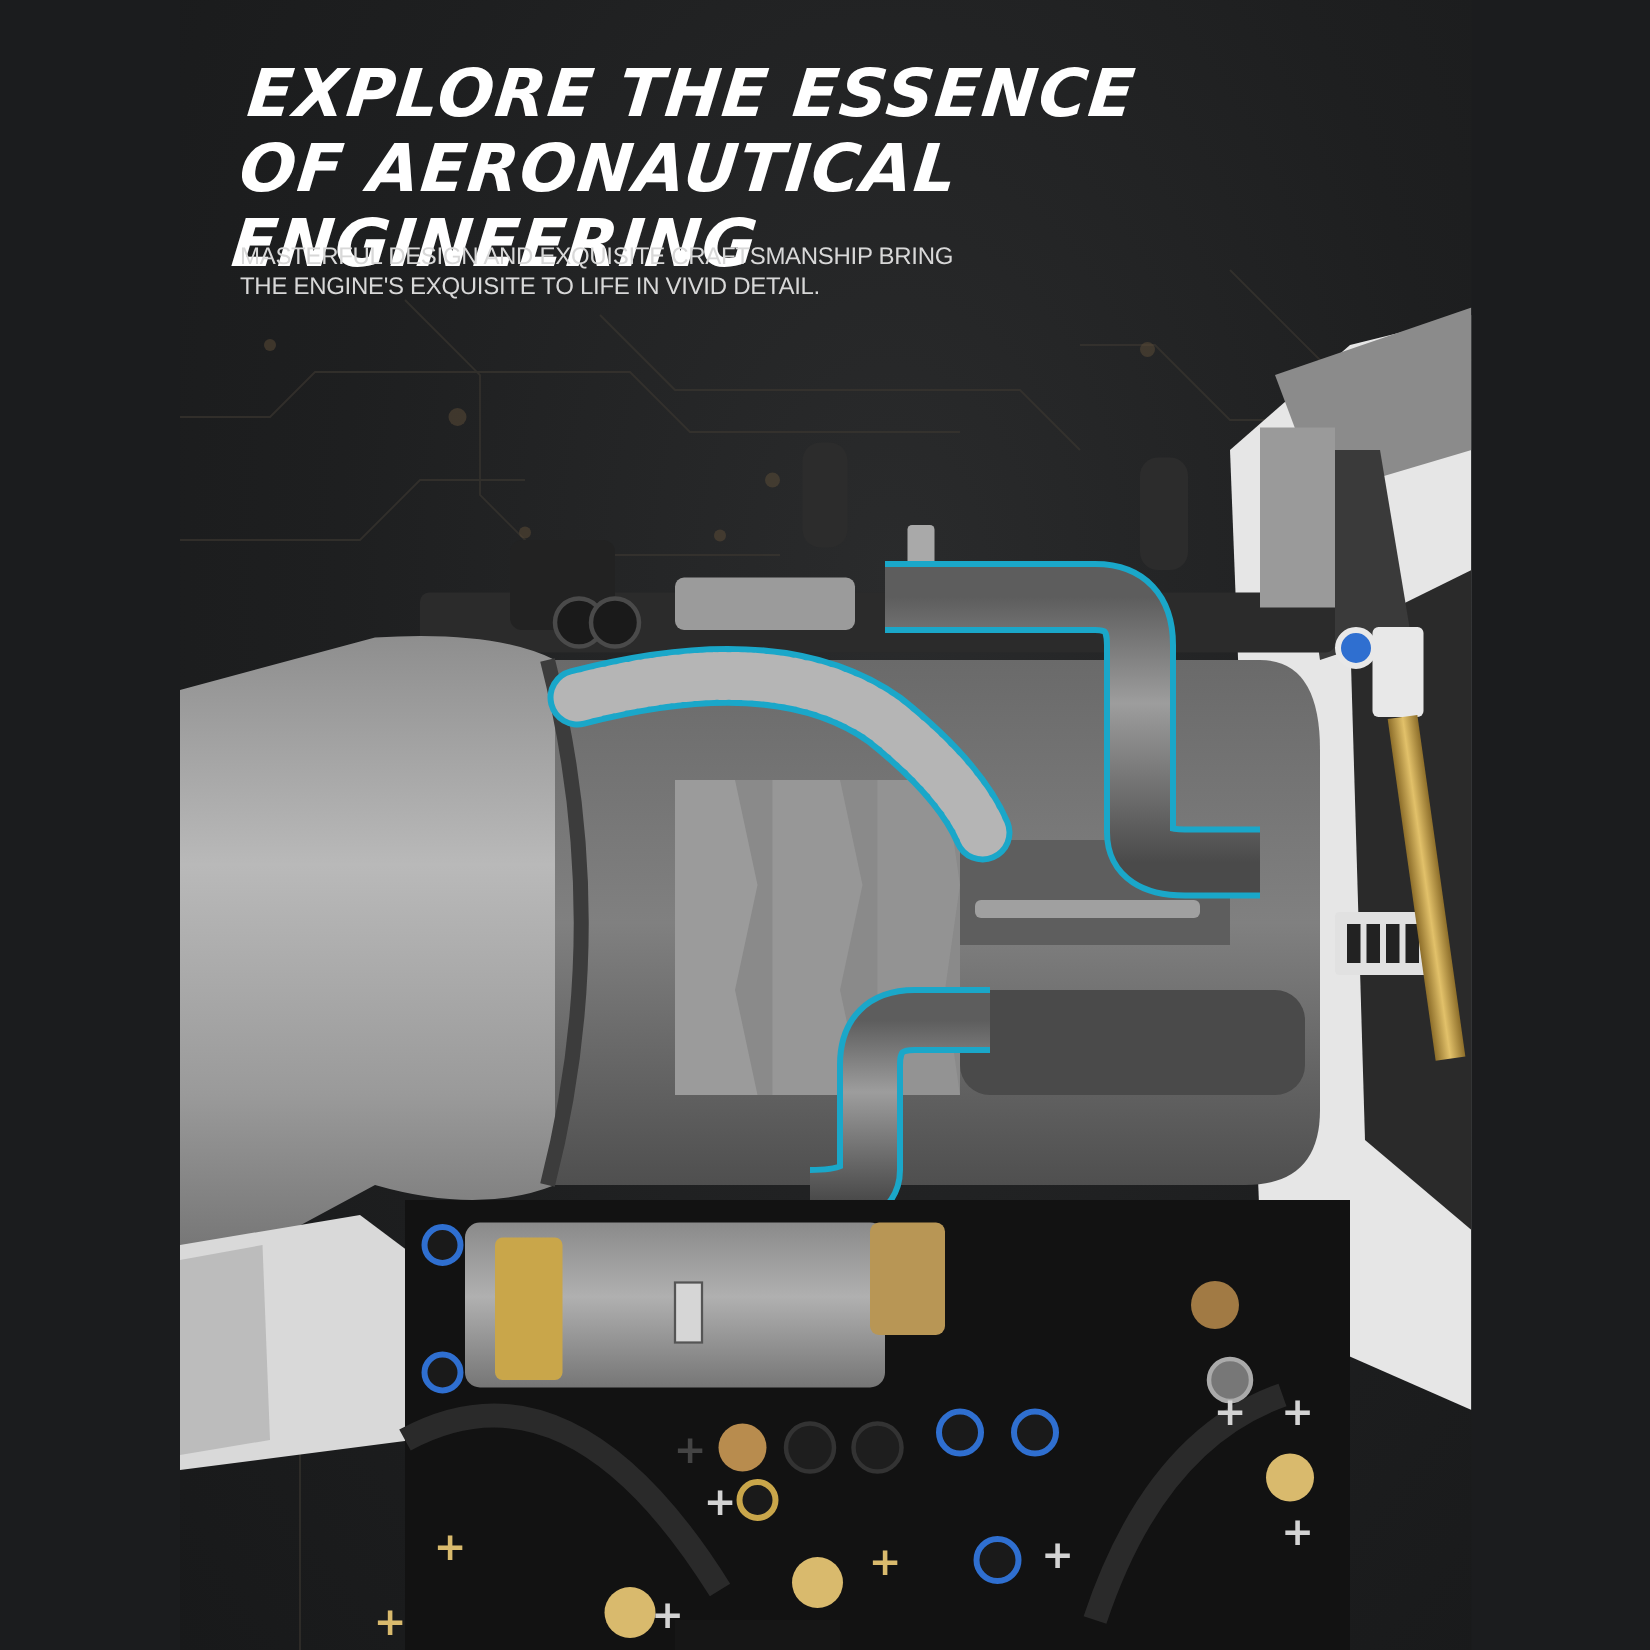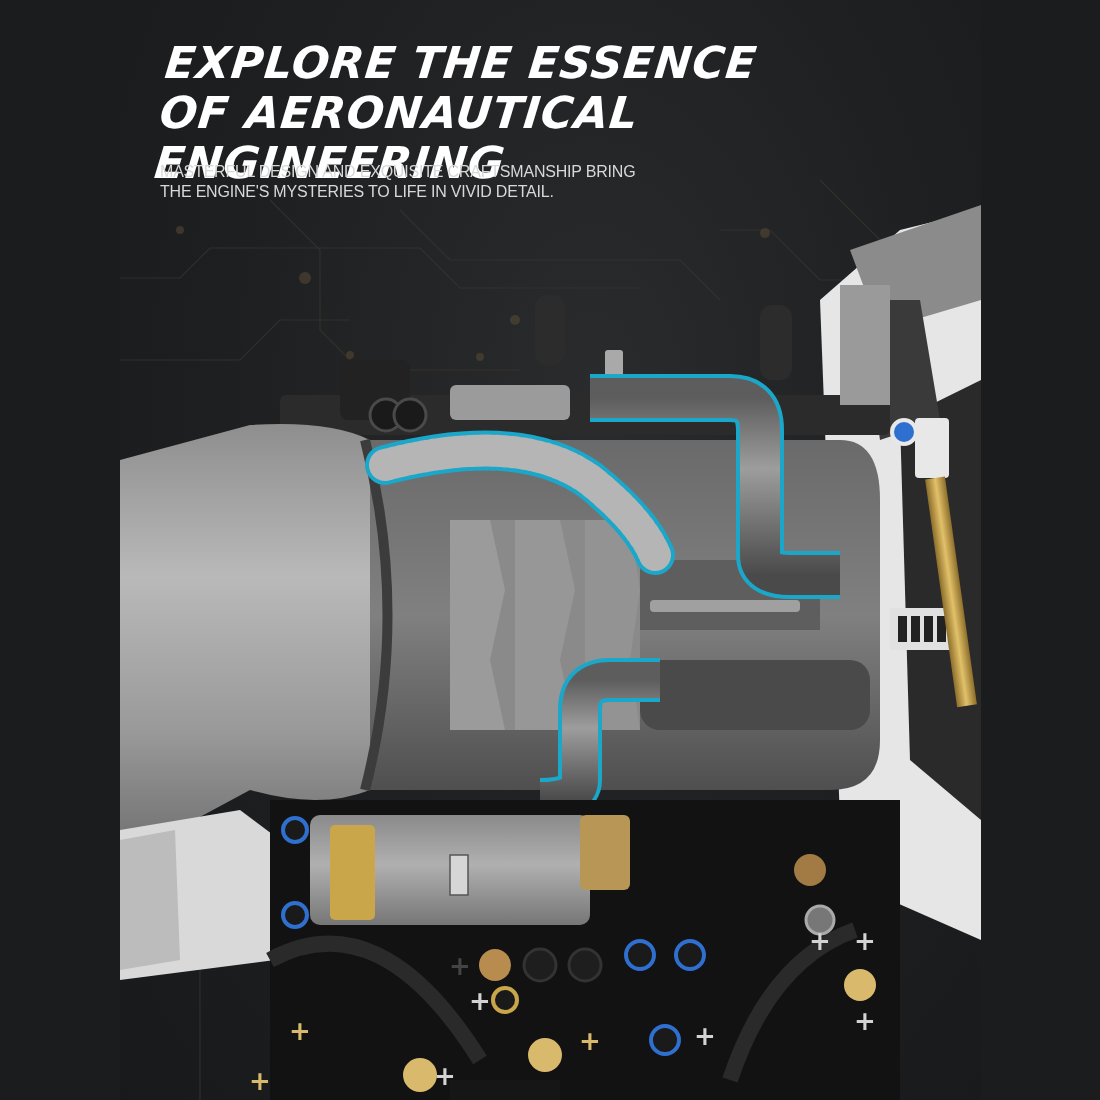--- a/index.html
+++ b/index.html
@@ -59,21 +59,21 @@
     </g>
   </svg>
 
   <div class="headline">
     <div>EXPLORE THE ESSENCE</div>
     <div>OF AERONAUTICAL ENGINEERING</div>
   </div>
 
   <div class="subtitle">
     <div>MASTERFUL DESIGN AND EXQUISITE CRAFTSMANSHIP BRING</div>
-    <div>THE ENGINE'S MYSTERIES TO LIFE IN VIVID DETAIL.</div>
+    <div>THE ENGINE'S EXQUISITE TO LIFE IN VIVID DETAIL.</div>
   </div>
 
   <svg class="engine" viewBox="0 0 861 1100">
     <defs>
       <linearGradient id="cone" x1="0" y1="0" x2="0" y2="1">
         <stop offset="0" stop-color="#8e8e8e"></stop>
         <stop offset="0.35" stop-color="#b9b9b9"></stop>
         <stop offset="0.7" stop-color="#9a9a9a"></stop>
         <stop offset="1" stop-color="#6d6d6d"></stop>
       </linearGradient>

